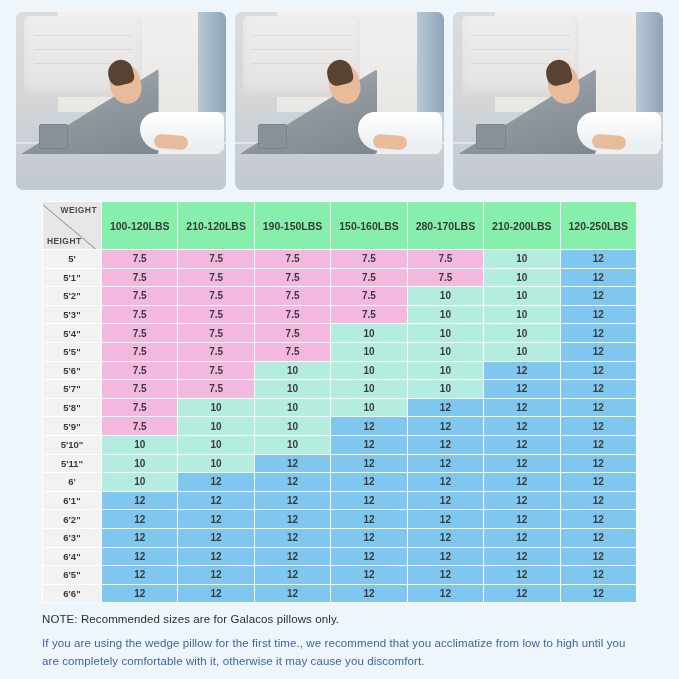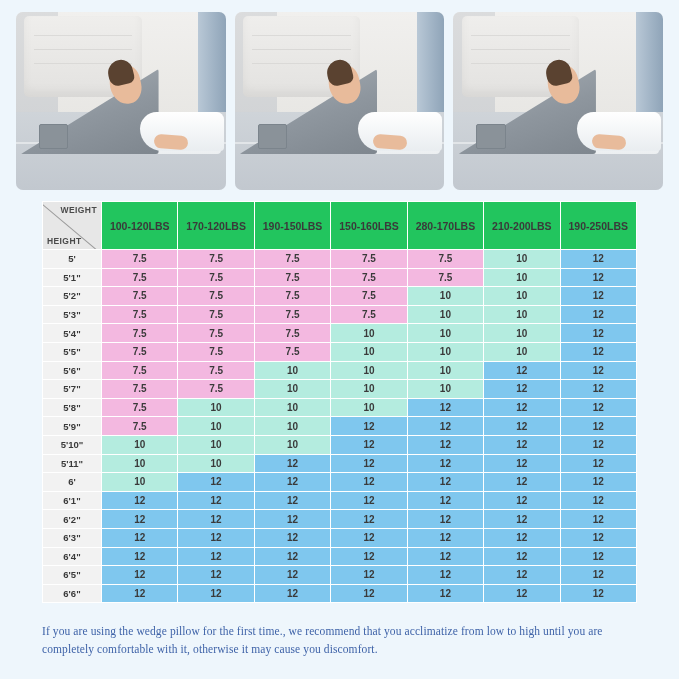--- a/index.html
+++ b/index.html
@@ -204,21 +204,21 @@
   }
   .corner-cell .h-lab {
     position: absolute;
     left: 4px;
     bottom: 3px;
     font-size: 8.5px;
     letter-spacing: .4px;
     color: #4a4a4a;
   }
   th.weight-head {
-    background: #22c55e;
+    background: #86efac;
     font-size: 10.5px;
     color: #3b3b3b;
     height: 47px !important;
   }
   td.height-cell {
     background: #f2f2f2;
     font-size: 9.5px;
     color: #4a4a4a;
     width: 58px;
   }
@@ -236,21 +236,20 @@
     color: #2e2e2e;
     font-weight: normal;
     letter-spacing: .1px;
   }
   .note-sub {
     margin-top: 10px;
     font-size: 11.5px;
     color: #3f63a8;
     line-height: 1.55;
     letter-spacing: .1px;
-    font-family: Liberation Serif, serif;
   }
 </style>
 </head>
 <body>
 
 <div class="page">
 
   <div class="photo-strip">
     <div class="photo">
       <div class="ph-wall"></div>
@@ -305,26 +304,26 @@
   <div class="table-wrap">
     <table class="size-chart">
       <thead>
         <tr>
           <th class="corner-cell">
             <span class="diag"></span>
             <span class="w-lab">WEIGHT</span>
             <span class="h-lab">HEIGHT</span>
           </th>
         <th class="weight-head">100-120LBS</th>
-            <th class="weight-head">170-120LBS</th>
+            <th class="weight-head">210-120LBS</th>
             <th class="weight-head">190-150LBS</th>
             <th class="weight-head">150-160LBS</th>
             <th class="weight-head">280-170LBS</th>
             <th class="weight-head">210-200LBS</th>
-            <th class="weight-head">190-250LBS</th>
+            <th class="weight-head">120-250LBS</th>
           </tr>
       </thead>
       <tbody id="chart-body">
           <tr>
             <td class="height-cell">5'</td>
             <td class="v-pink" style="background: rgb(243, 184, 224);">7.5</td>
             <td class="v-pink" style="background: rgb(243, 184, 224);">7.5</td>
             <td class="v-pink" style="background: rgb(243, 184, 224);">7.5</td>
             <td class="v-pink" style="background: rgb(243, 184, 224);">7.5</td>
             <td class="v-pink" style="background: rgb(243, 184, 224);">7.5</td>
@@ -509,16 +508,17 @@
             <td class="v-blue" style="background: rgb(127, 199, 238);">12</td>
             <td class="v-blue" style="background: rgb(127, 199, 238);">12</td>
             <td class="v-blue" style="background: rgb(127, 199, 238);">12</td>
             <td class="v-blue" style="background: rgb(127, 199, 238);">12</td>
           </tr>
         </tbody>
     </table>
   </div>
 
   <div class="notes">
+    <div class="note-main">NOTE:  Recommended sizes are for Galacos pillows only.</div>
     <div class="note-sub">If you are using the wedge pillow for the first time., we recommend that you acclimatize from low to high until you are completely comfortable with it, otherwise it may cause you discomfort.</div>
   </div>
 
 </div>
 
 </body></html>

